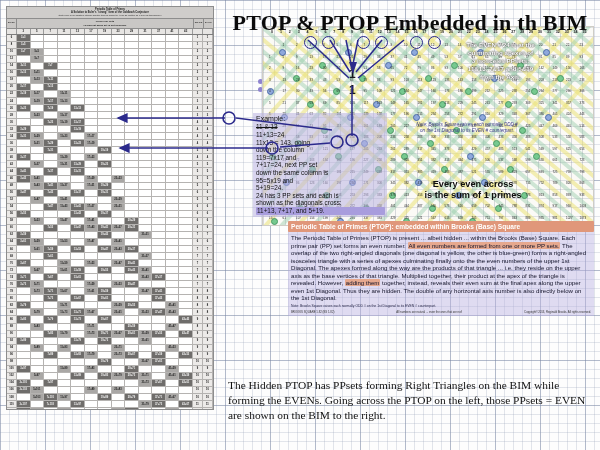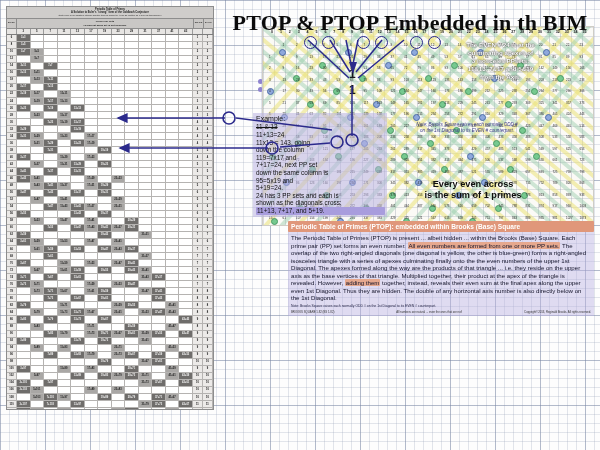--- a/index.html
+++ b/index.html
@@ -1723,20 +1723,21 @@
     <div id="desc-note">Note: Brooks Square raises each normally ODD # on the 1st Diagonal to its EVEN # counterpart.</div>
     <div id="desc-foot">
       <span>BROOKS SQUARE 1.82 (BS 1.82)</span>
       <span>All numbers are natural ... even the ones that are not!</span>
       <span>Copyright©2013, Reginald Brooks. All rights reserved.</span>
     </div>
   </div>
 
   <div id="maintitle">PTOP &amp; PTOP Embedded in th BIM</div>
 
+  <div id="caption">The Hidden PTOP has PPsets forming Right Triangles on the BIM while forming the EVENs. Going across the PTOP on the left, those PPsets = EVEN are shown on the BIM to the right.</div>
 
   <svg class="overlay">
     <defs>
       <marker id="ah" markerWidth="7" markerHeight="7" refX="6" refY="3.2" orient="auto">
         <path d="M0,0 L7,3.2 L0,6.4 z" fill="#2b2a8c"></path>
       </marker>
     </defs>
 
     <line x1="268" y1="148" x2="120" y2="148" stroke="#2b2a8c" stroke-width="1.6" marker-end="url(#ah)"></line>
     <circle cx="272" cy="148" r="6" fill="none" stroke="#2b2a8c" stroke-width="1.6"></circle>

